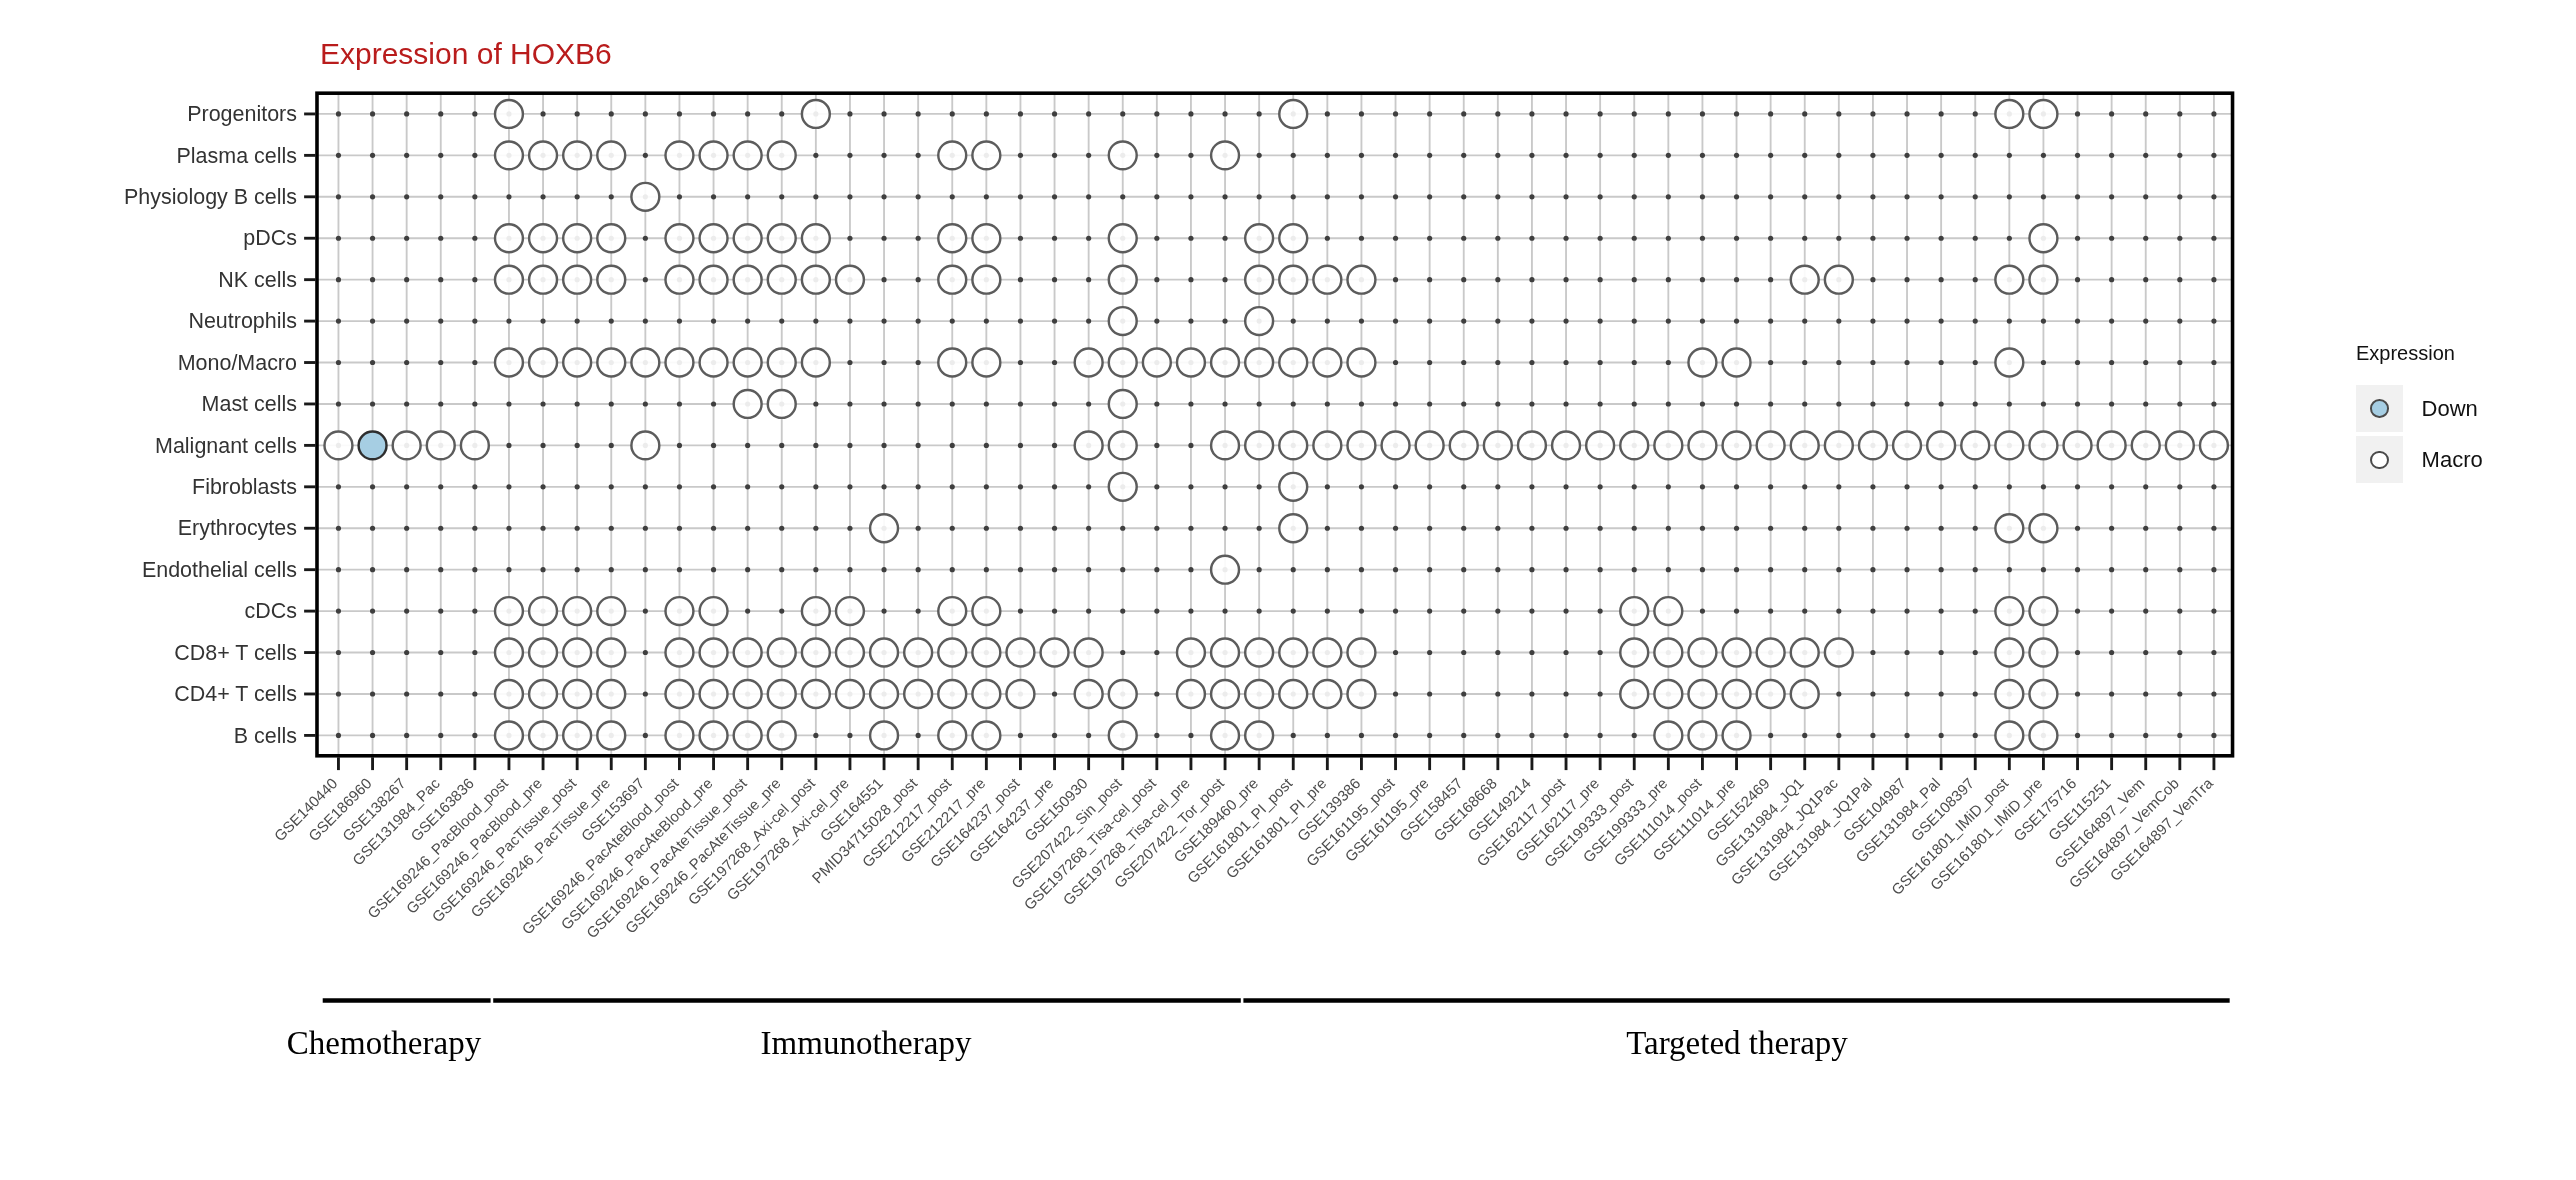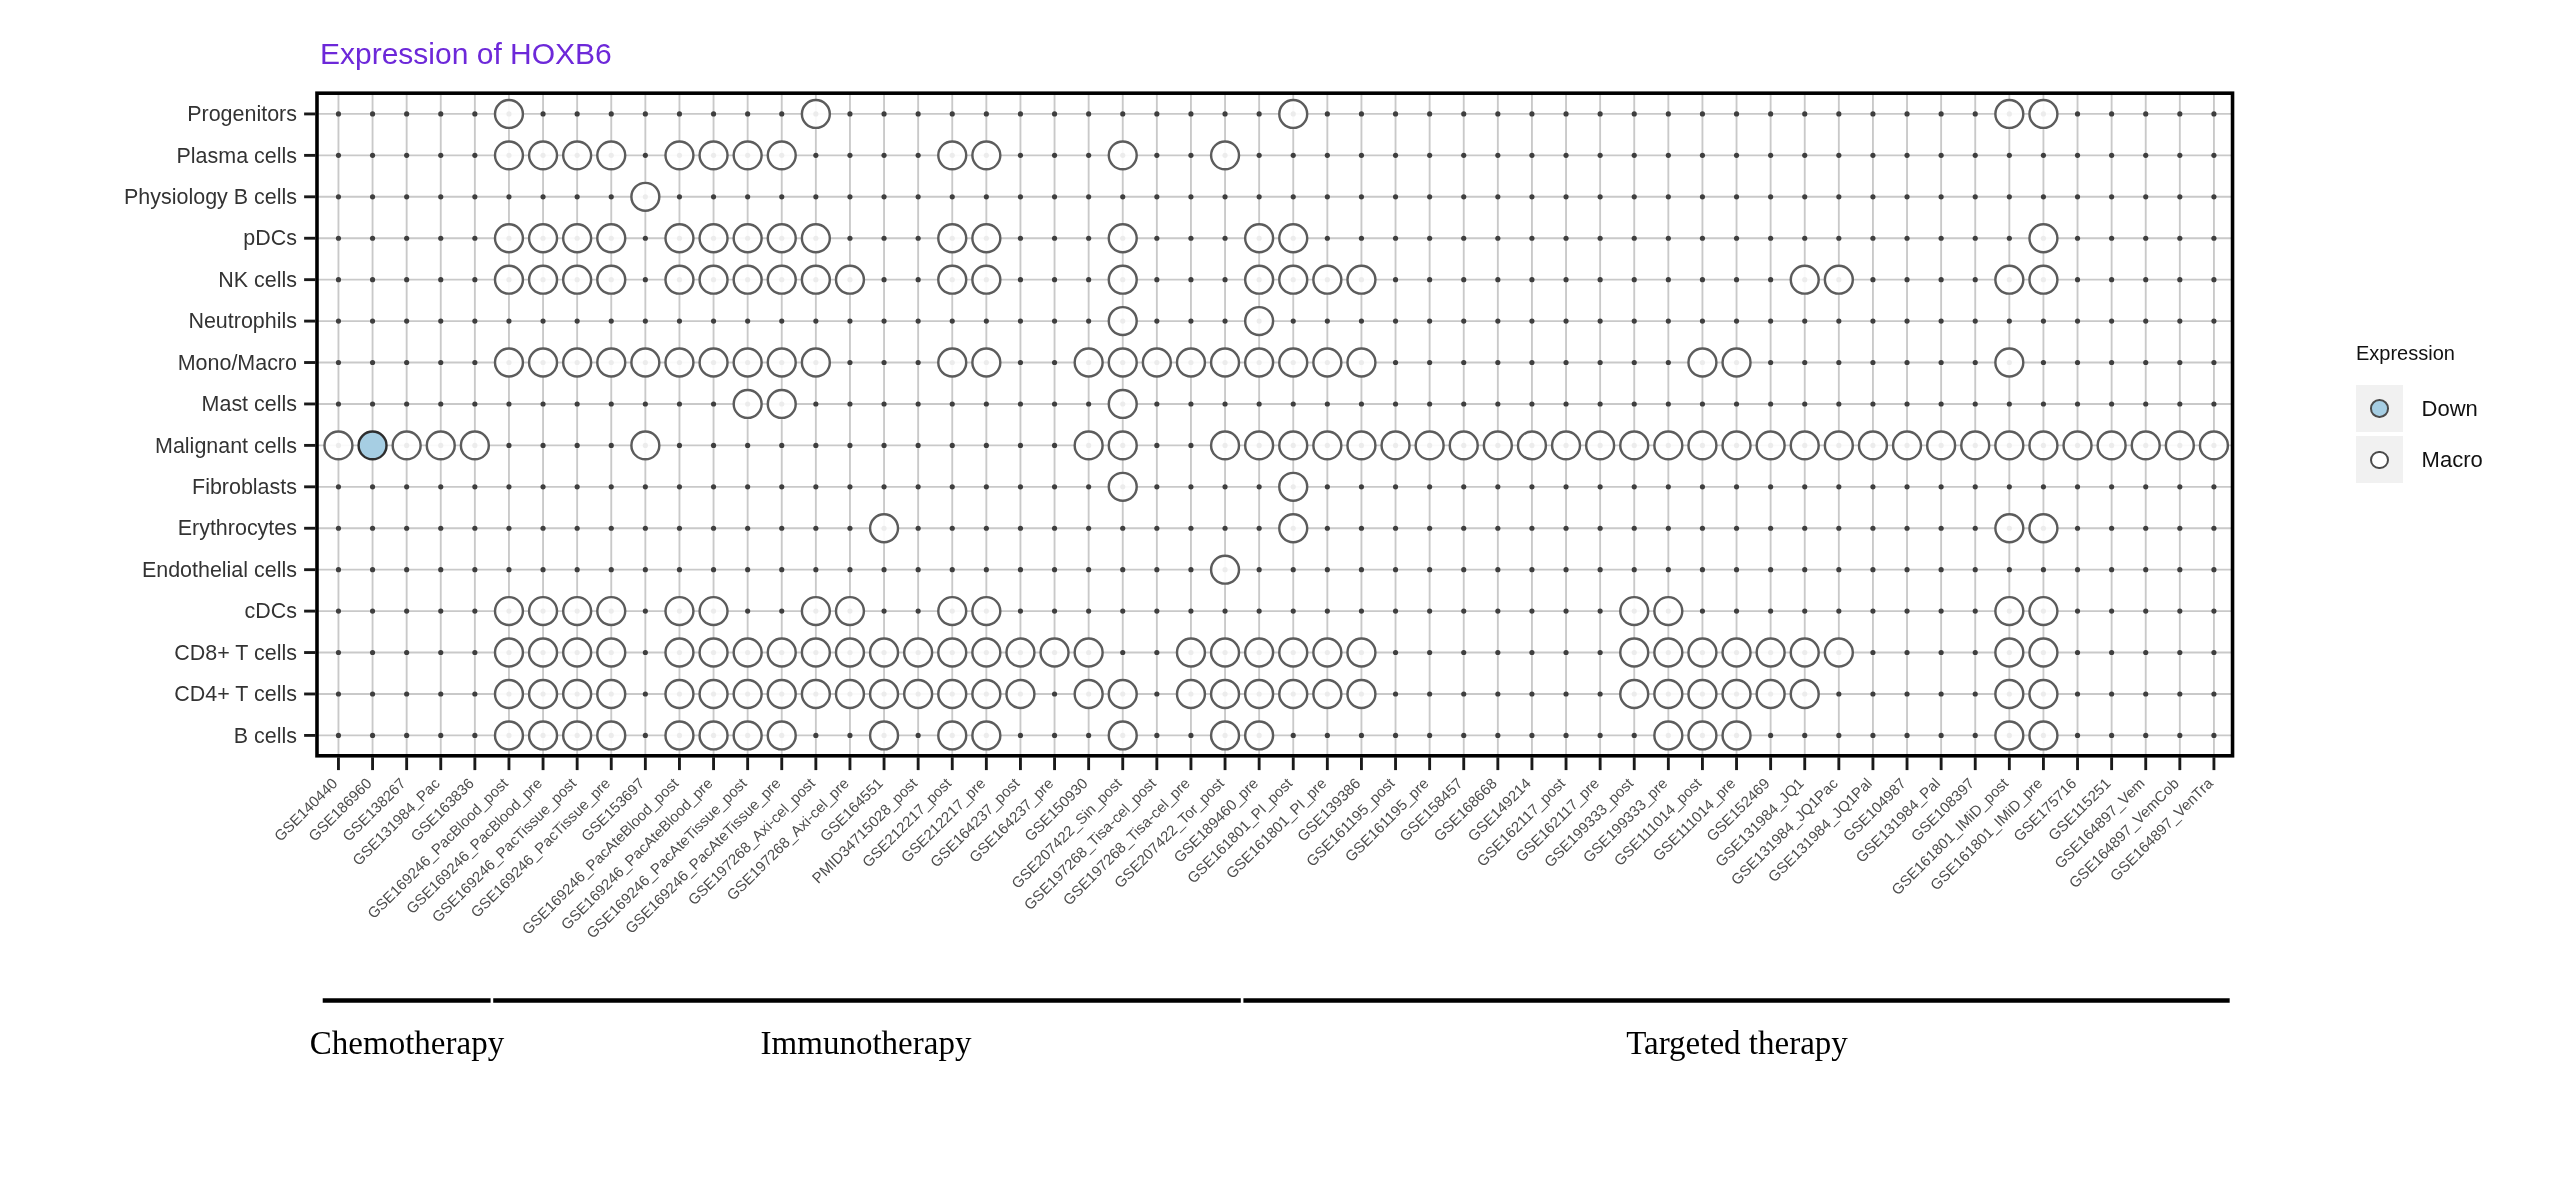--- a/index.html
+++ b/index.html
@@ -1,18 +1,18 @@
 <!DOCTYPE html>
 <html style="font-size:11.4px"><head>
 <meta charset="utf-8">
 <style>
   html,body{margin:0;padding:0;background:#ffffff;}
   #stage{position:relative;width:2576px;height:1181px;background:#ffffff;
          font-family:"Liberation Sans", sans-serif;overflow:hidden;}
-  #plot-title{position:absolute;left:320px;top:37px;font-size:30px;color:#6d28d9;text-align:right;}
+  #plot-title{position:absolute;left:320px;top:37px;font-size:30px;color:#b91c1c;text-align:right;}
   #panel-svg{position:absolute;left:0;top:0;}
   
   #legend{position:absolute;left:2356px;top:342px;}
   #legend .lg-title{font-size:20px;color:#111111;margin-bottom:20px;}
   .lg-item{display:flex;align-items:center;margin-bottom:4.3px;text-align:center;}
   .lg-key{width:47px;height:47px;background:#f1f1f1;display:flex;align-items:center;justify-content:center;}
   .lg-dot{width:18.6px;height:18.6px;border-radius:50%;border:2.1px solid #4a4a4a;box-sizing:border-box;}
   .lg-label{font-size:22px;color:#111111;margin-left:18.6px;}
   
   .grp-label{position:absolute;top:1025px;transform:translateX(-50%);
@@ -1376,17 +1376,17 @@
       <span class="lg-label">Down</span>
     </div>
     <div class="lg-item">
       <span class="lg-key">
         <span class="lg-dot" id="lg-dot-none" style="background: rgb(255, 255, 255);"></span>
       </span>
       <span class="lg-label">Macro</span>
     </div>
   </div>
 
-  <div class="grp-label" id="grp-0" style="left: 407px;">Chemotherapy</div>
+  <div class="grp-label" id="grp-0" style="left: 384px;">Chemotherapy</div>
   <div class="grp-label" id="grp-1" style="left: 866px;">Immunotherapy</div>
   <div class="grp-label" id="grp-2" style="left: 1737px;">Targeted therapy</div>
 </div>
 
 
 </body></html>

